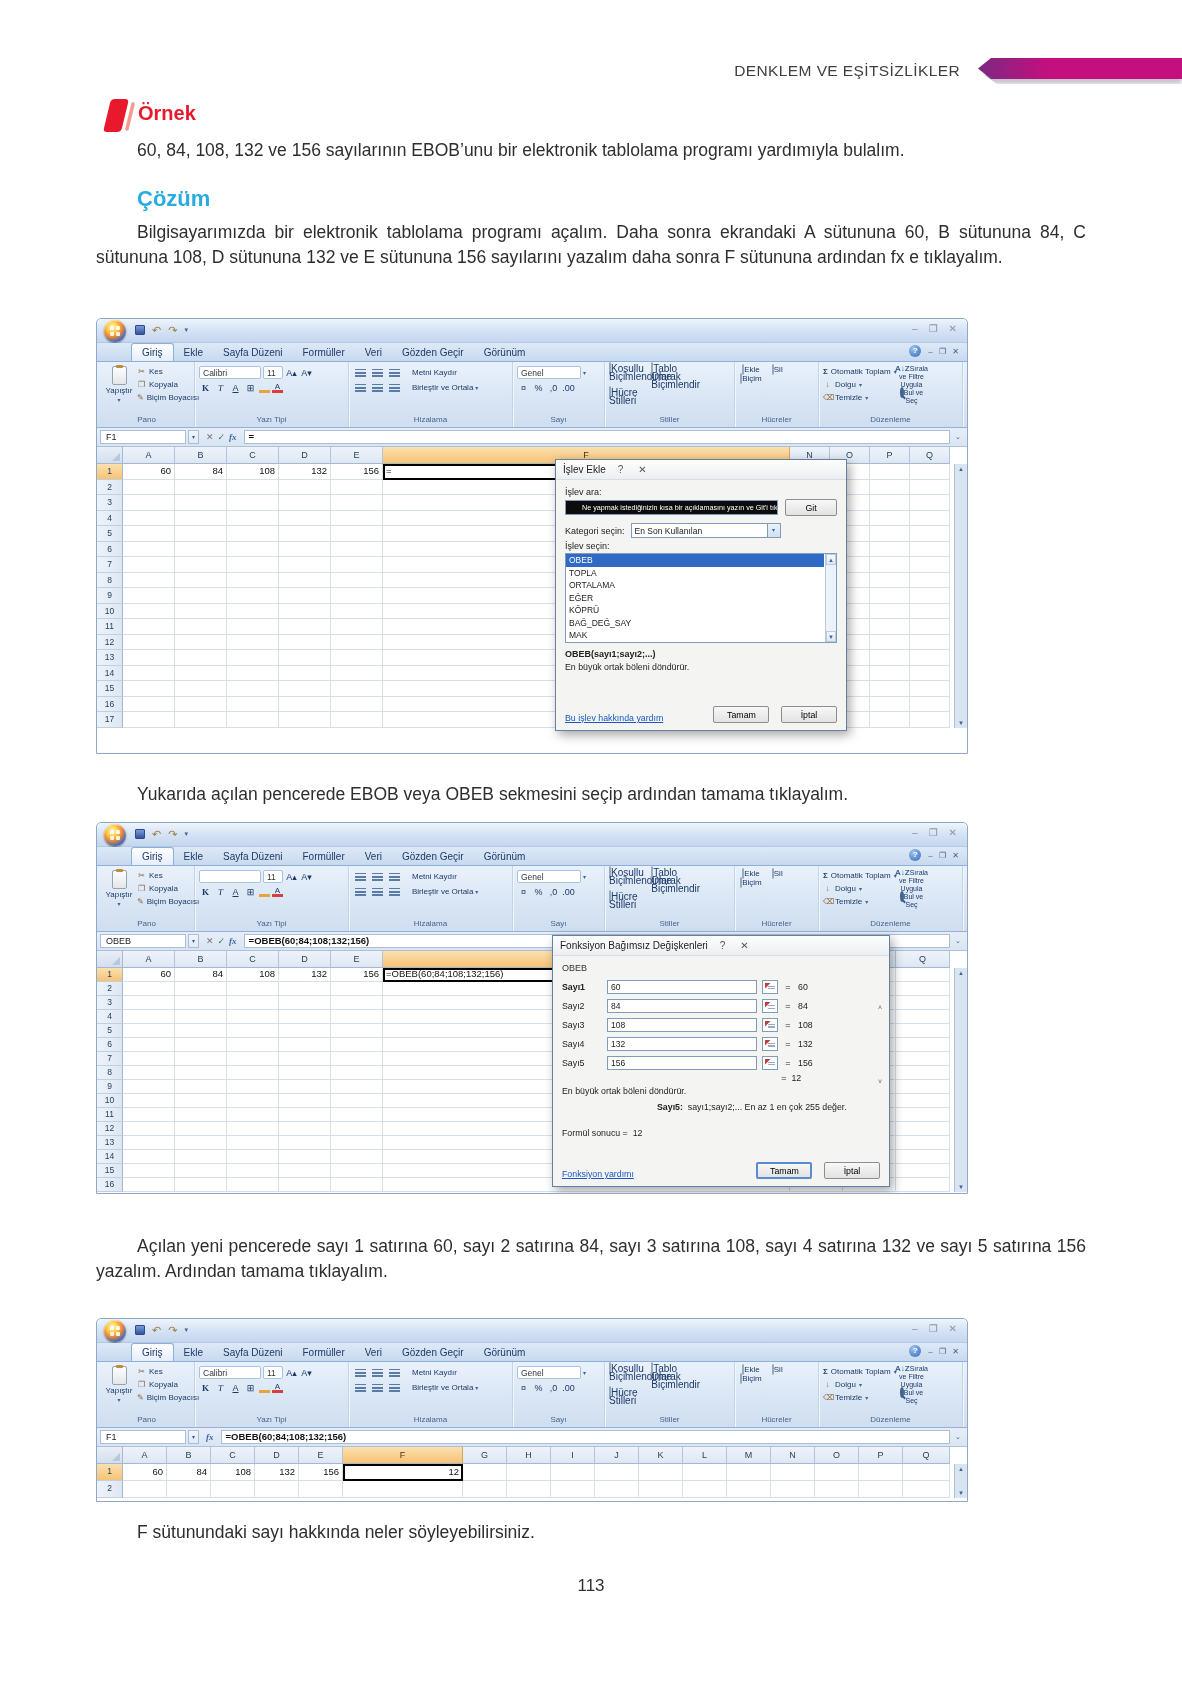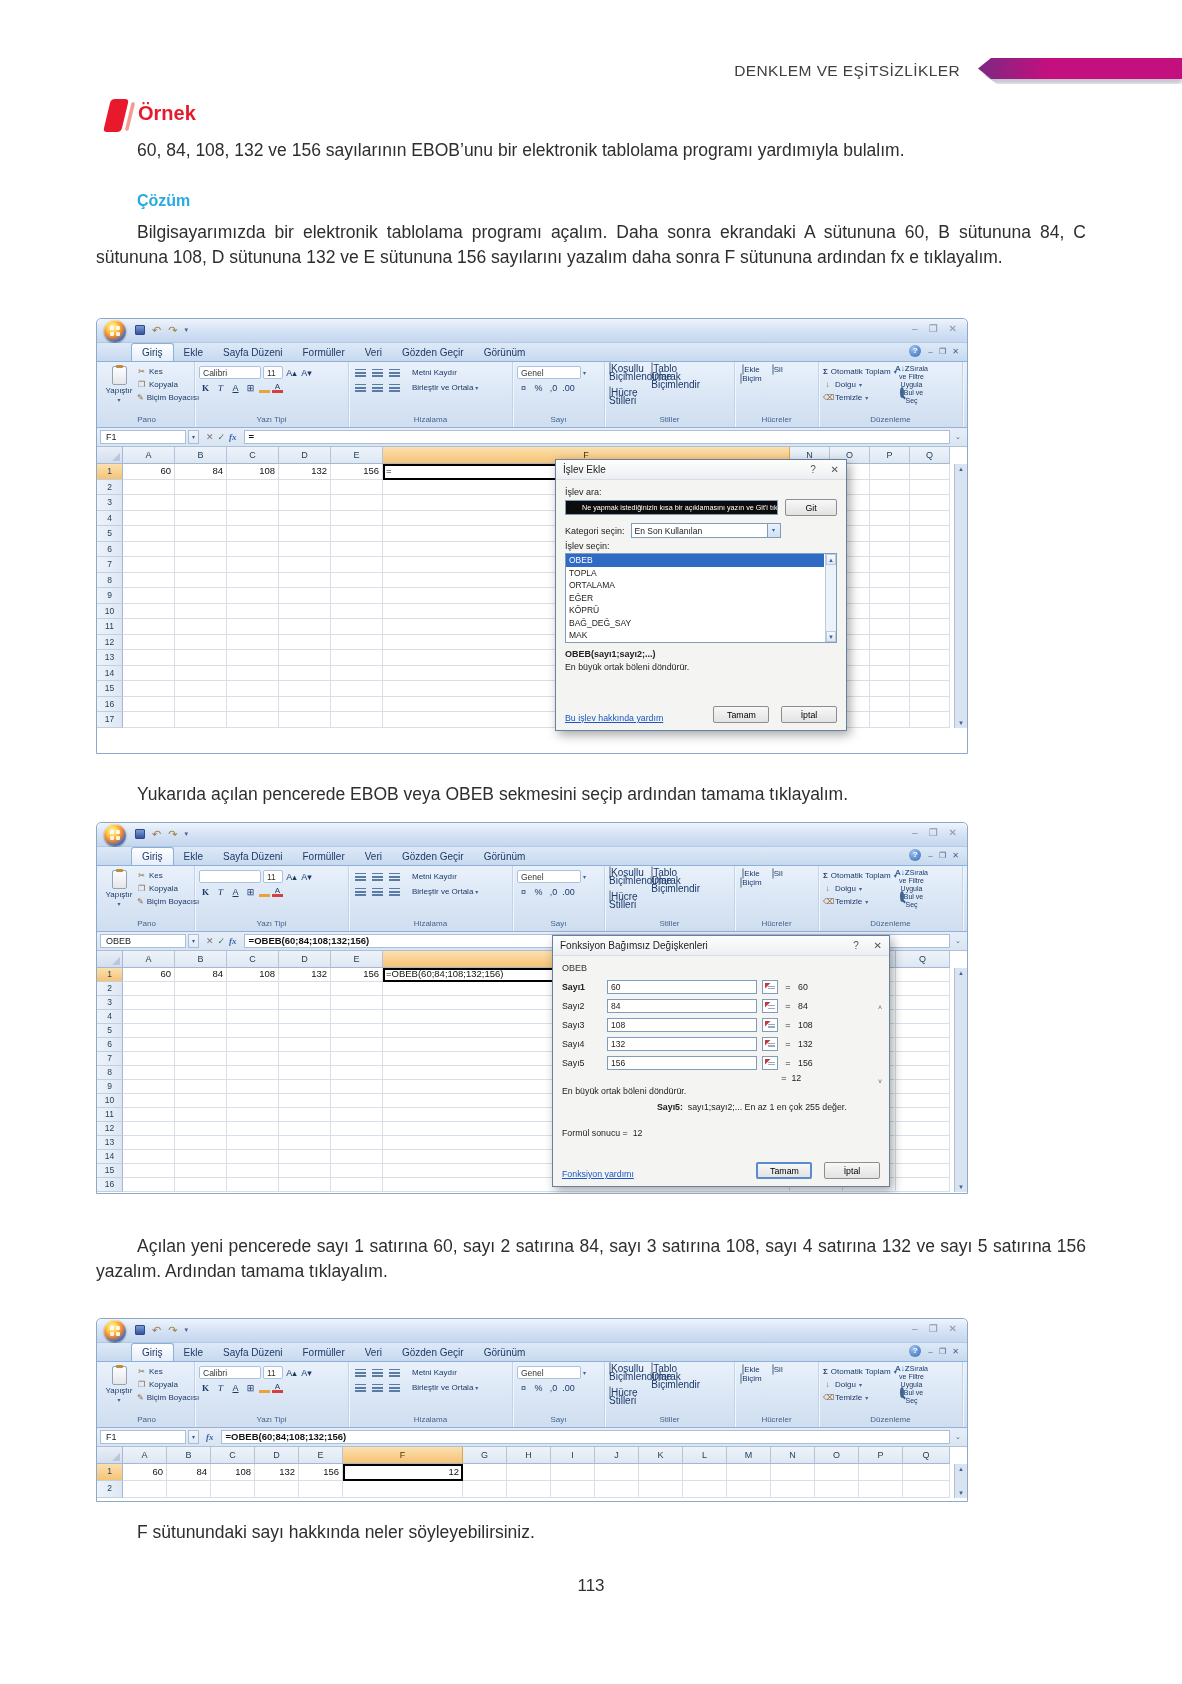--- a/index.html
+++ b/index.html
@@ -8,21 +8,21 @@
     font-family:"Liberation Sans",sans-serif;color:#2b2b2b;overflow:hidden}
 
   
   .hdr-text{position:absolute;top:62px;right:222px;font-size:15.5px;letter-spacing:.4px;color:#3f3f3f}
   .hdr-shadow{position:absolute;top:66px;right:0;width:198px;height:18px;background:#c9c4ce;
     clip-path:polygon(0 50%,13px 0,100% 0,100% 100%,13px 100%);filter:blur(2px)}
   .hdr-arrow{position:absolute;top:58px;right:0;width:204px;height:21px;
     clip-path:polygon(0 50%,13px 0,100% 0,100% 100%,13px 100%)}
   .ornek-icon{position:absolute;left:97px;top:96px}
   .ornek-label{position:absolute;left:138px;top:102px;font-size:20px;font-weight:bold}
-  .cozum-label{position:absolute;left:137px;top:192px;font-size:16px;font-weight:bold}
+  .cozum-label{position:absolute;left:137px;top:186px;font-size:22px;font-weight:bold}
   .para{position:absolute;left:96px;width:990px;font-size:17.5px;line-height:24.5px;text-align:justify;color:#2e2e2e}
   .p1{top:138px;padding-left:41px;text-align:left}
   .p2{top:220px;text-indent:41px}
   .t1{top:782px;padding-left:41px;text-align:left}
   .t2{top:1234px;text-indent:41px}
   .t3{top:1520px;padding-left:41px;text-align:left}
   .pagenum{position:absolute;top:1576px;left:0;width:100%;text-align:center;font-size:17px;color:#333}
 
   
   .xl{position:absolute;left:96px;width:872px;background:#fff;border:1px solid #8ea8c8;
@@ -134,21 +134,21 @@
   .s2 .grow{height:14px;line-height:12.5px}
   .s3 .grow{height:17px;line-height:15.5px}
   .vscroll{position:absolute;top:17px;right:0;bottom:0;width:13px;background:#d8e4f2;
     border-left:1px solid #aebfd6;display:flex;flex-direction:column;justify-content:space-between;
     align-items:center;font-size:6px;color:#44608c;padding:2px 0}
 
   
   .dlg{position:absolute;background:#f4f4f2;border:1px solid #64829f;box-shadow:3px 4px 10px rgba(0,0,0,.35);
     font-size:9px;color:#222}
   .dlg-title{height:20px;background:linear-gradient(#fdfdfd,#eceff2);display:flex;align-items:center;
-    justify-content:space-between;padding:0 7px;font-size:10px;border-bottom:1px solid #d8dde3}
+    padding:0 7px;font-size:10px;border-bottom:1px solid #d8dde3}
   .dlg-ctl span{margin-left:12px;color:#555;font-size:10px}
   .dlg-body{position:relative;padding:4px 9px;height:calc(100% - 20px)}
   .lab{margin:3px 0 2px;font-size:9px}
   .srow{display:flex;gap:7px;align-items:center}
   .sbox{flex:1;height:15px;background:#0c0c0c;color:#fff;font-size:7.2px;line-height:14px;padding:0 16px;
     border:1px solid #7f9db9;white-space:nowrap;overflow:hidden}
   .dbtn{min-width:56px;height:17px;background:linear-gradient(#f8f8f8,#e2e2e2);border:1px solid #8e8e8e;
     border-radius:2px;font-size:8.8px;font-family:"Liberation Sans",sans-serif}
   .crow{display:flex;align-items:center;gap:6px;margin-top:7px}
   .combo2{display:flex;width:150px;height:15px;background:#fff;border:1px solid #7f9db9;align-items:center}

